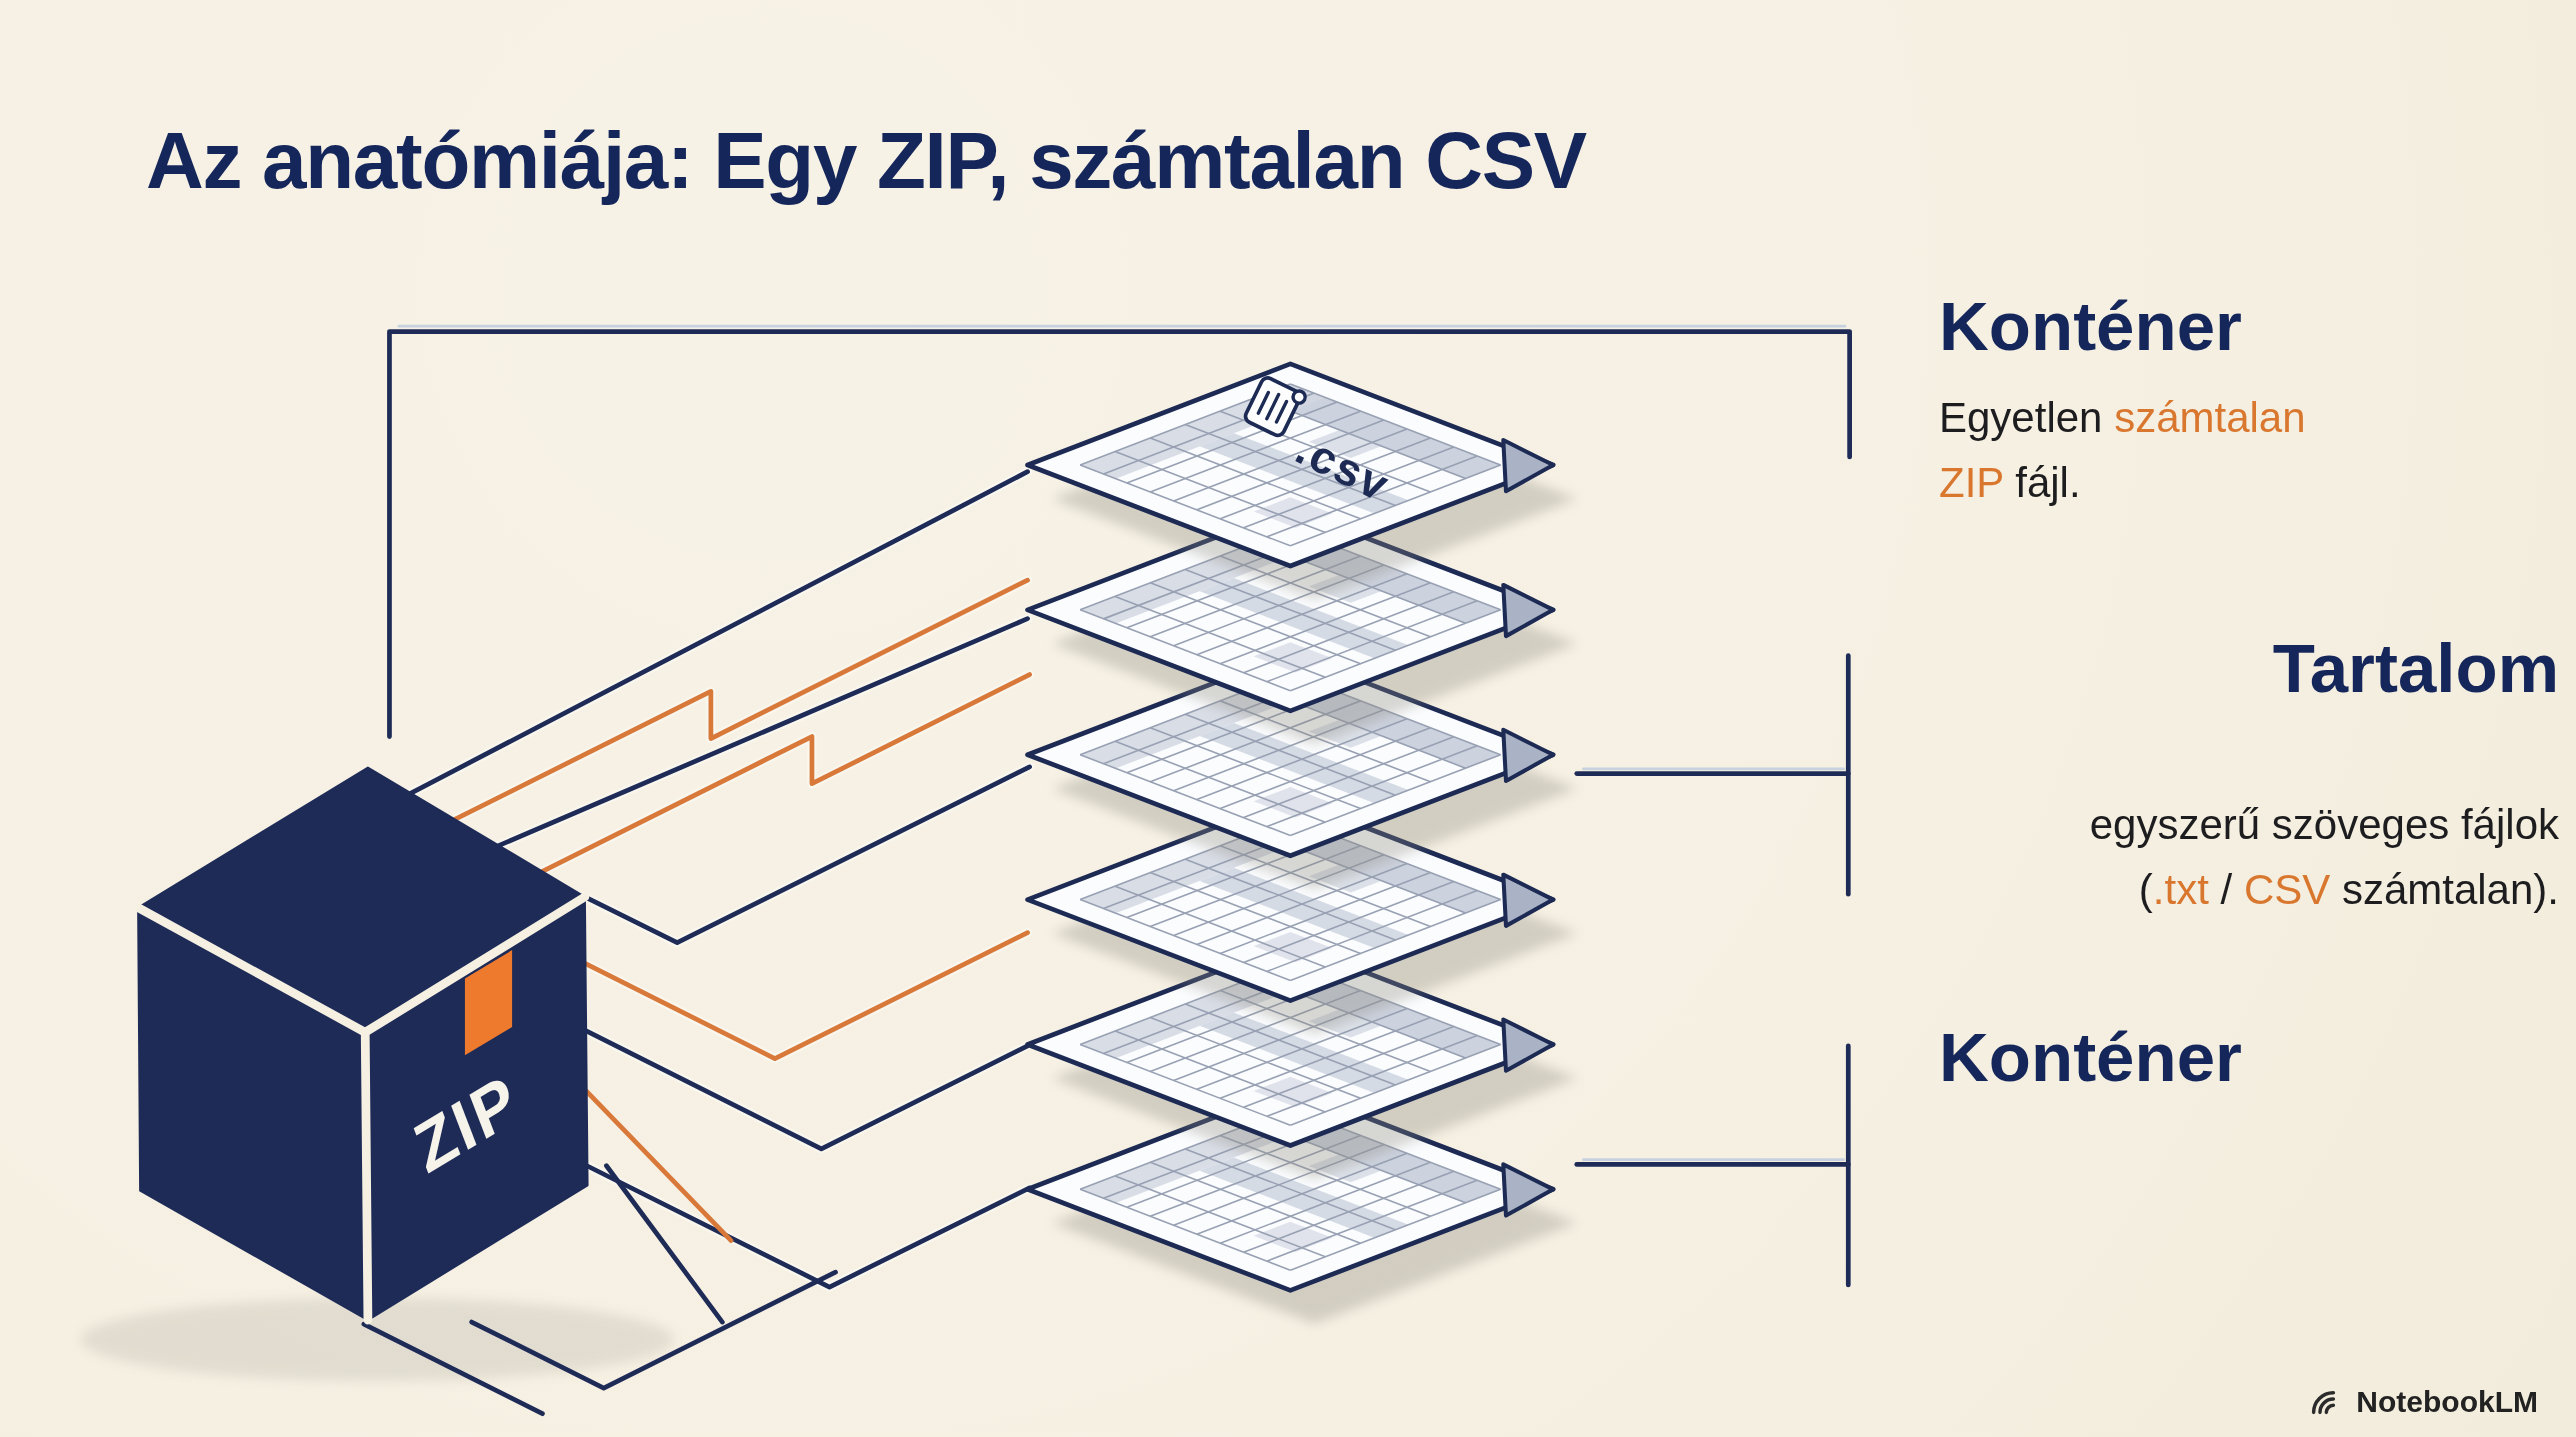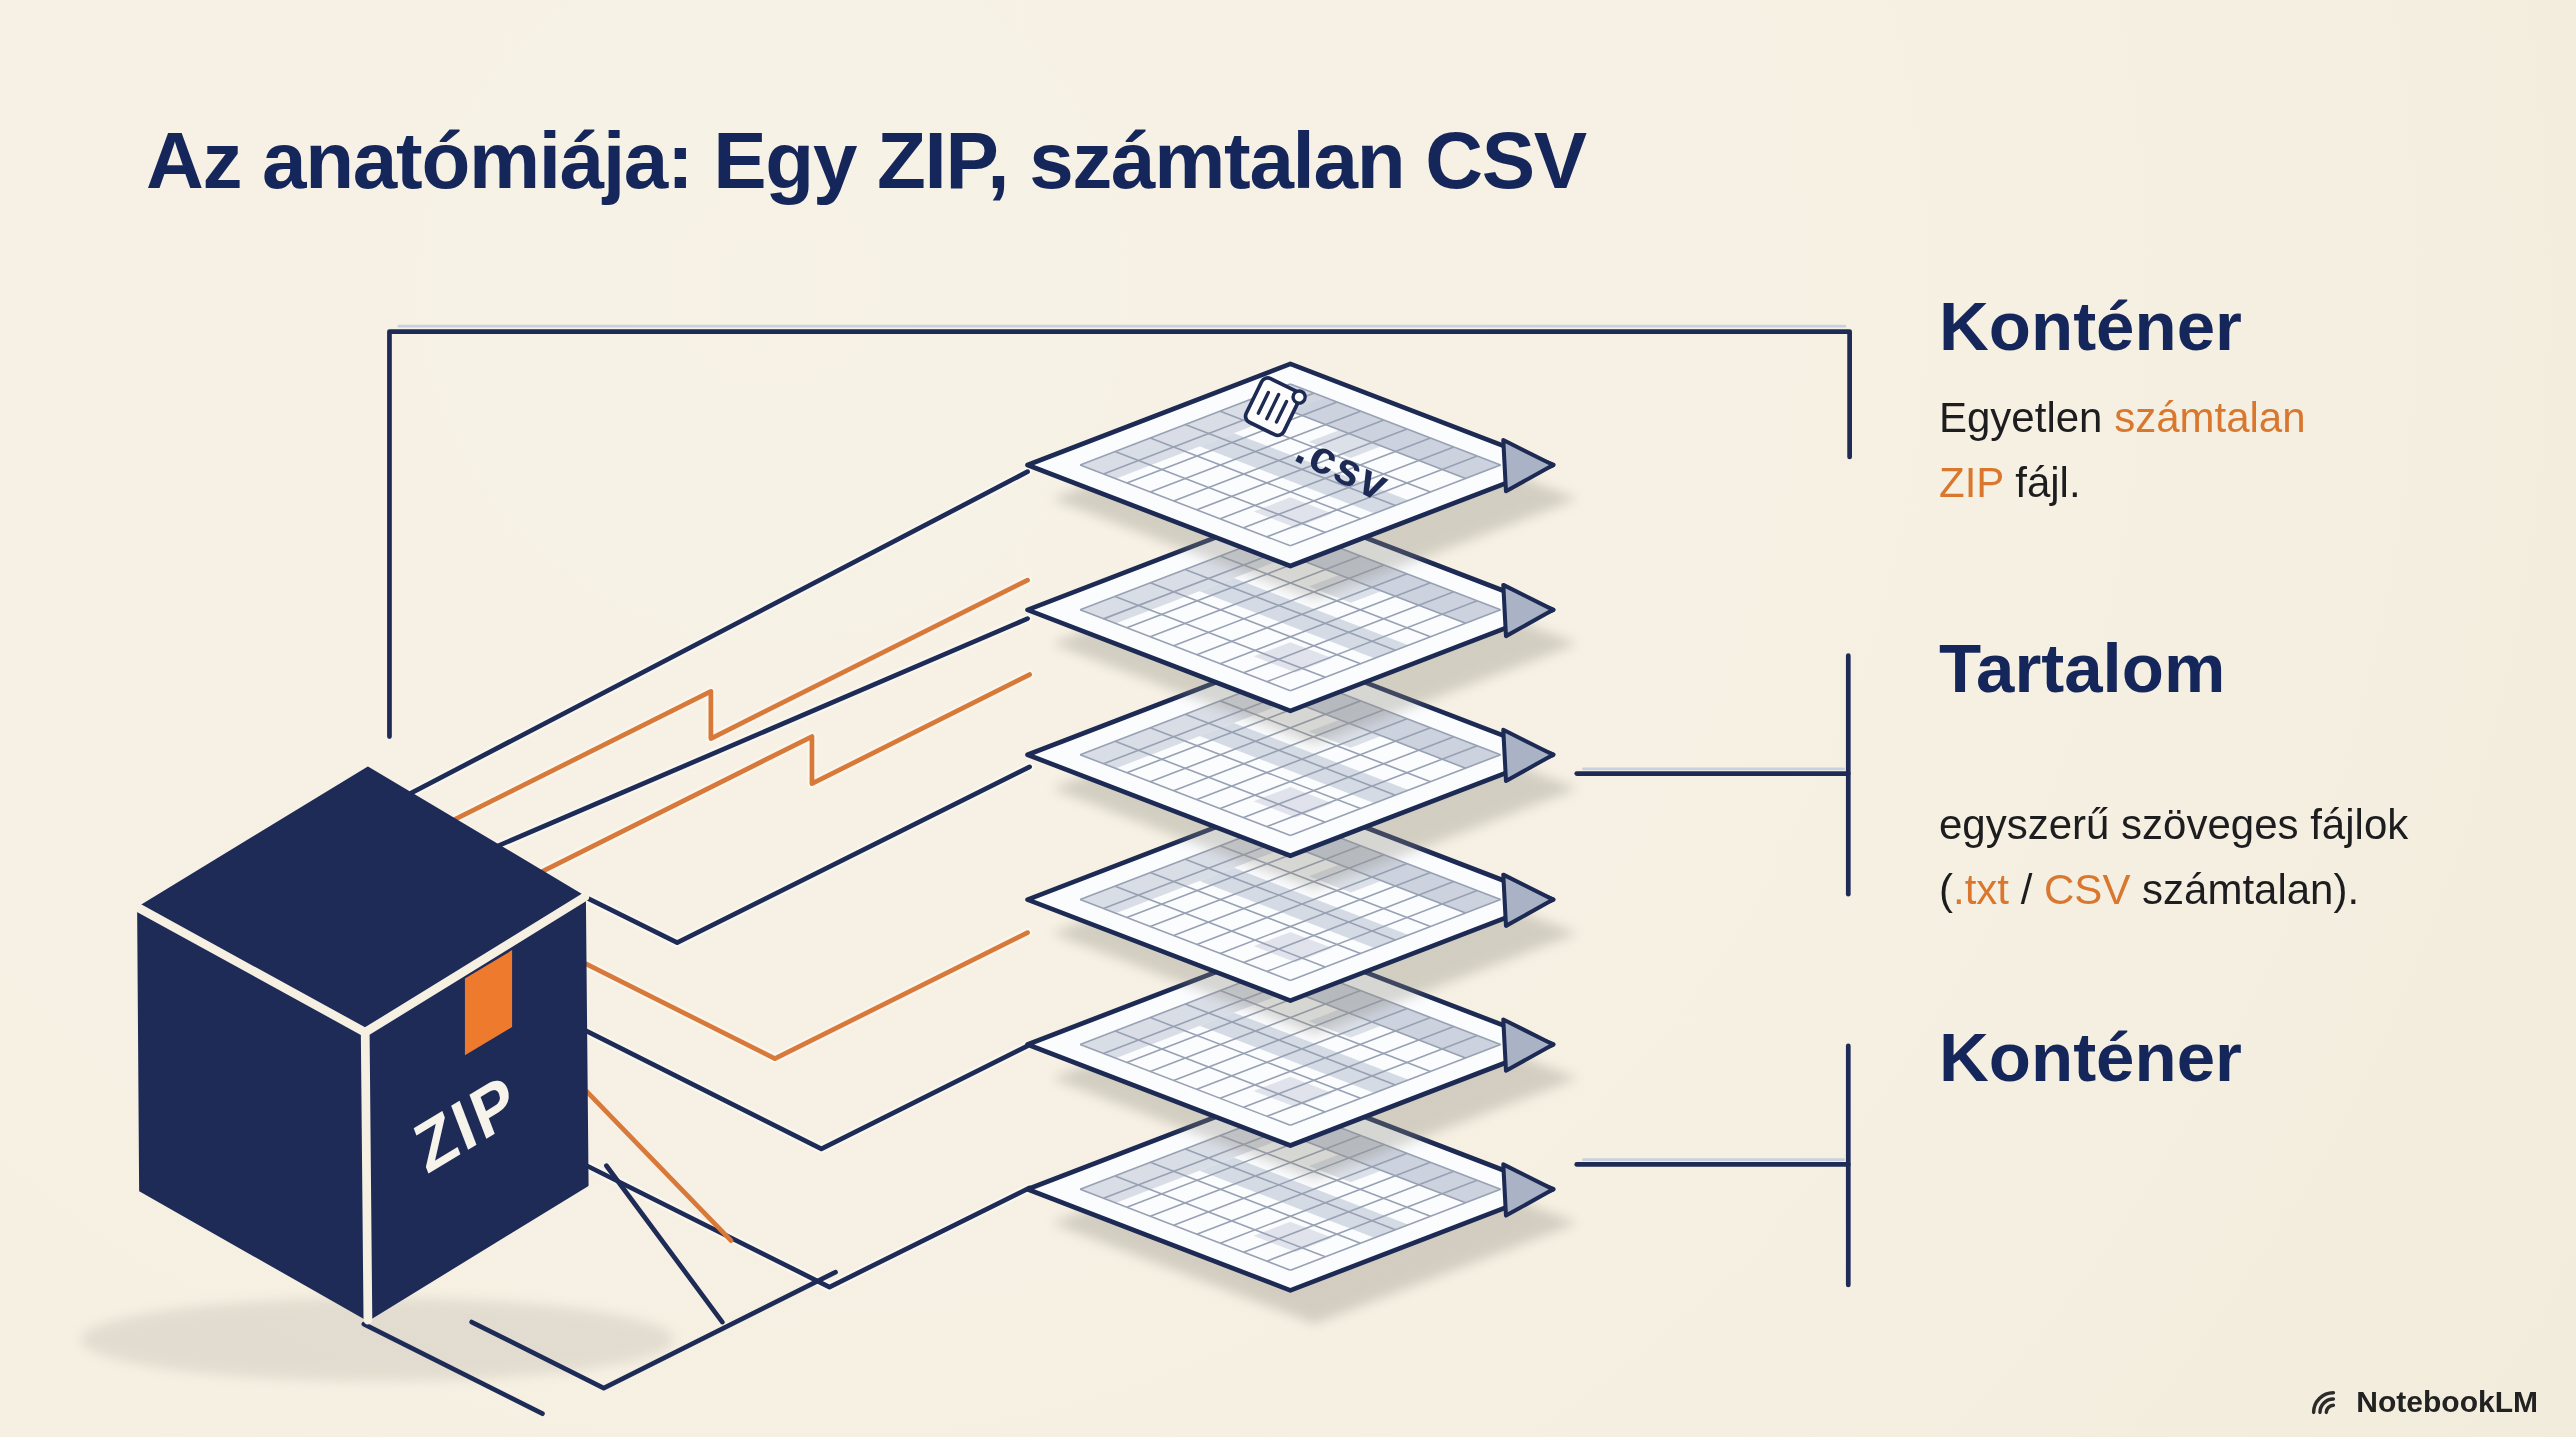--- a/index.html
+++ b/index.html
@@ -9,21 +9,21 @@
   .page-title{position:absolute;left:137px;top:106px;margin:9px;
     font-size:80px;font-weight:700;letter-spacing:-1.3px;color:#15265b;white-space:nowrap;}
   .diagram-svg{position:absolute;left:0;top:0;width:2576px;height:1438px;}
   .sections{position:absolute;left:0;top:0;width:100%;height:100%;}
   .info-section{position:absolute;left:1939px;width:620px;}
   .info-section h2{margin:0;font-size:69px;line-height:1.2;font-weight:700;color:#15265b;}
   .section-body{margin:17.5px 0 0 0;font-size:42px;line-height:1.54;color:#1d1d1f;}
   .t-dark{color:#1d1d1f;}
   .t-orange{color:#d9772f;}
   .sec-kontener{top:286px;}
-  .sec-tartalom{top:628px;}
+  .sec-tartalom{top:628px;text-align:right;}
   .sec-felepites{top:1017px;}
   .watermark{position:absolute;right:38px;bottom:19px;display:flex;align-items:center;gap:17px;
     font-size:30px;font-weight:700;color:#222222;}
   .watermark svg{display:block;}
 </style>
 </head>
 <body>
 
 <div class="canvas">
 

